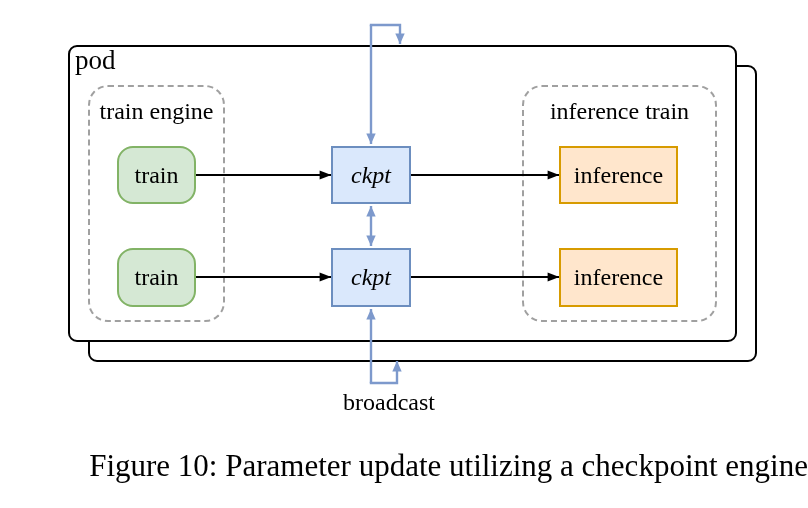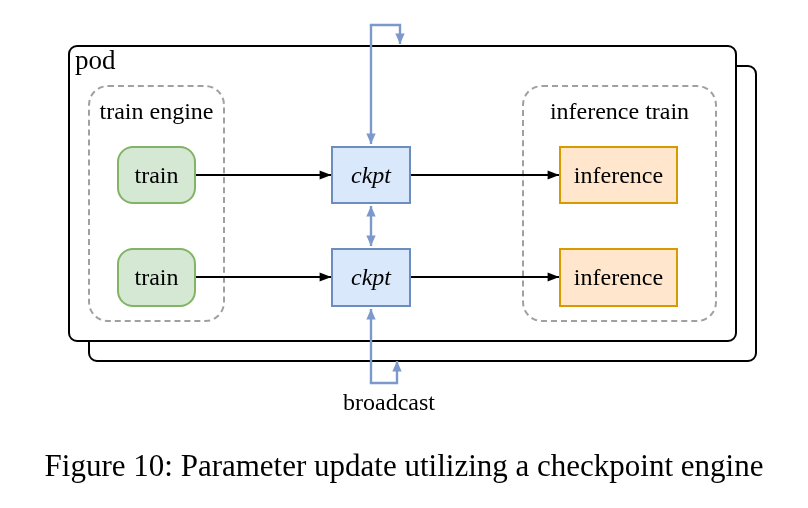--- a/index.html
+++ b/index.html
@@ -63,21 +63,21 @@
   .arrows { left: 0; top: 0; width: 808px; height: 508px; pointer-events: none; z-index: 10; }
   .arrow-black { stroke: #000; stroke-width: 2; fill: none; }
   .arrow-blue  { stroke: var(--c-arrow-blue, #7d99cc); stroke-width: 2.4; fill: none; }
 
   .broadcast-label {
     left: 319px; top: 389px; width: 140px;
     text-align: center; font-size: 24px; line-height: 1.1;
   }
   .caption {
     left: 0; top: 447px; width: 808px;
-    text-align: center; font-size: 31px; line-height: 1.2;
+    text-align: right; font-size: 31px; line-height: 1.2;
   }
 </style>
 </head>
 <body>
 
 <div class="canvas">
 
   <div class="abs pod-shadow"></div>
 
   <div class="abs pod"></div>

